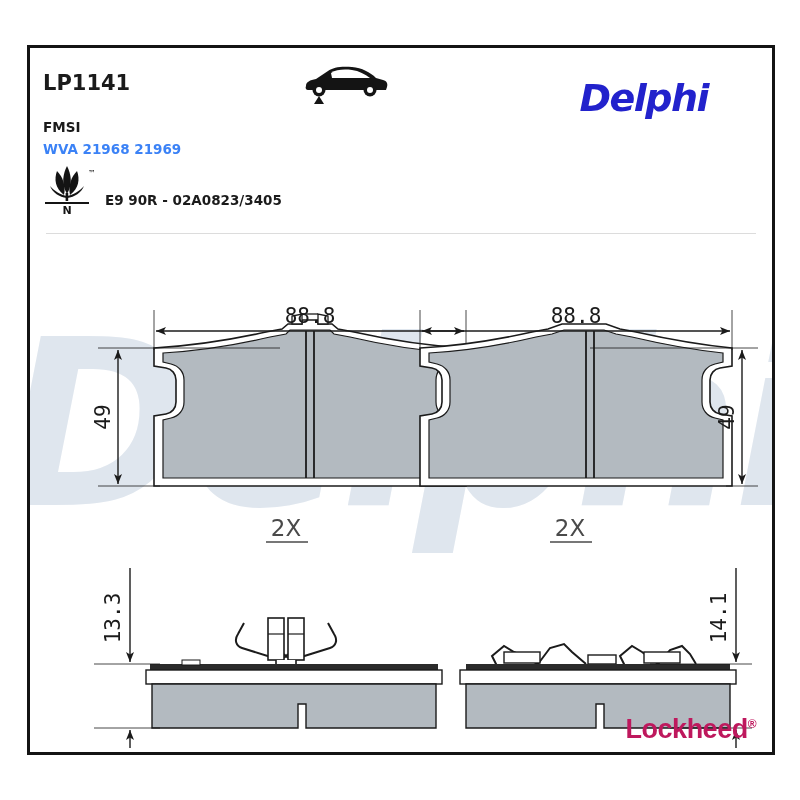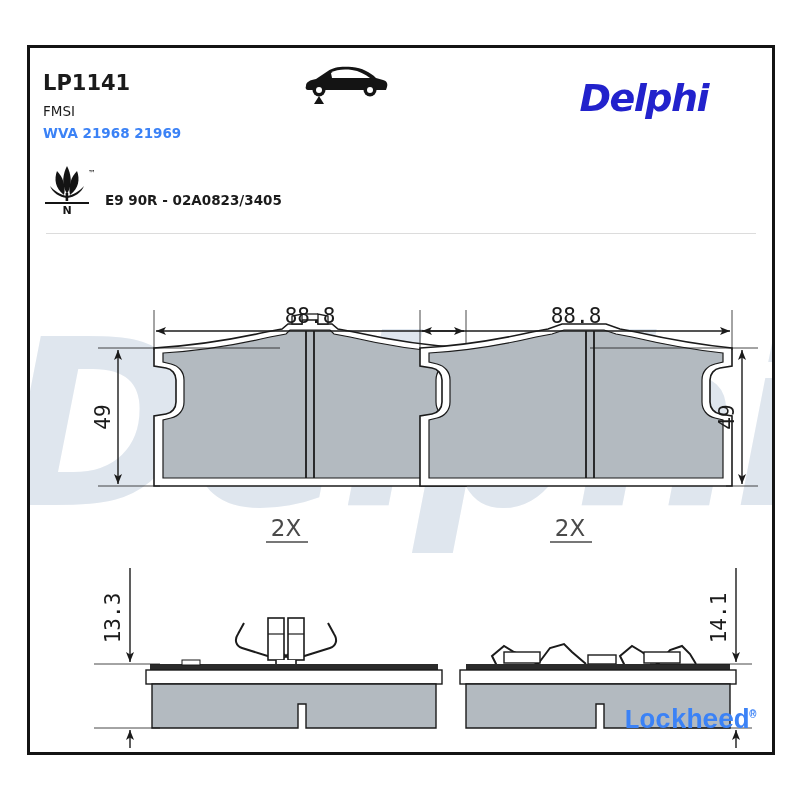--- a/index.html
+++ b/index.html
@@ -63,24 +63,24 @@
   }
   #part-number {
     font-size: 21px;
     font-weight: bold;
     color: #1b1b1b;
     letter-spacing: 0px;
     line-height: 26px;
   }
   #fmsi-line {
     font-size: 13.5px;
-    font-weight: normal;
+    font-weight: bold;
     color: #1b1b1b;
     line-height: 22px;
-    margin-top: 4px;
+    margin-top: 20px;
   }
   #wva-line {
     font-size: 13.5px;
     font-weight: bold;
     color: #3b82f6;
     line-height: 22px;
   }
 
   
   #eco-row {
@@ -156,25 +156,25 @@
     top: 0;
     width: 742px;
     height: 704px;
     z-index: 2;
   }
 
   
   #footer-brand {
     position: absolute;
     right: 16px;
-    bottom: 16px;
-    font-family: Liberation Mono, monospace;
+    bottom: 7px;
+    font-family: Liberation Sans, sans-serif;
     font-size: 27px;
     font-weight: bold;
-    color: #3b82f6;
+    color: #be185d;
     letter-spacing: -0.5px;
     z-index: 4;
   }
   #footer-brand sup {
     font-size: 12px;
     vertical-align: super;
   }
 </style>
 </head>
 <body>

